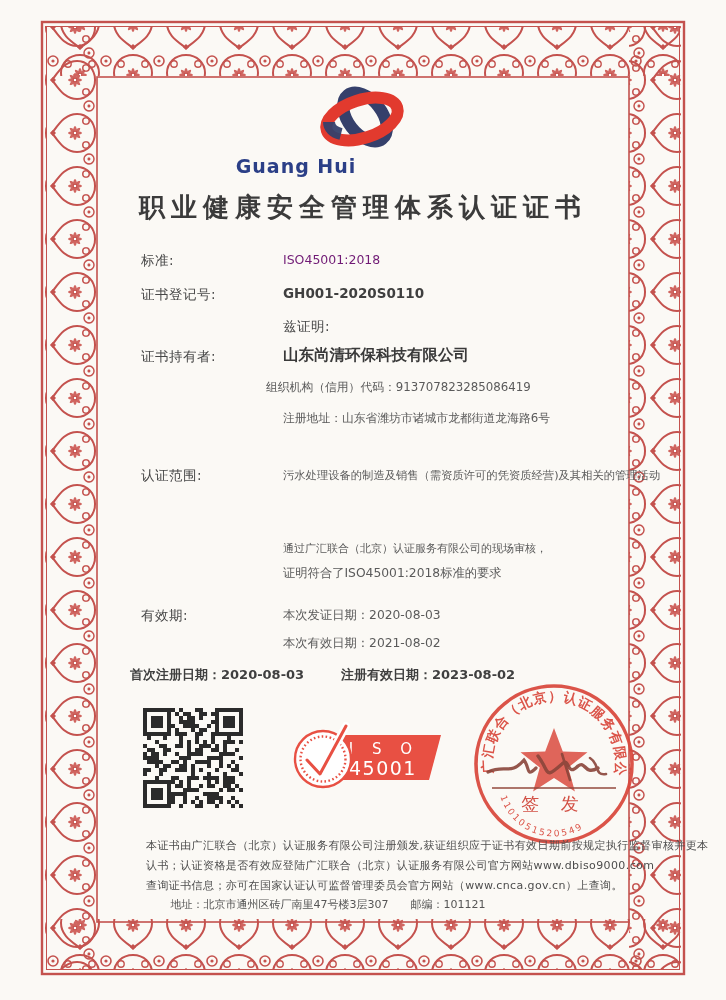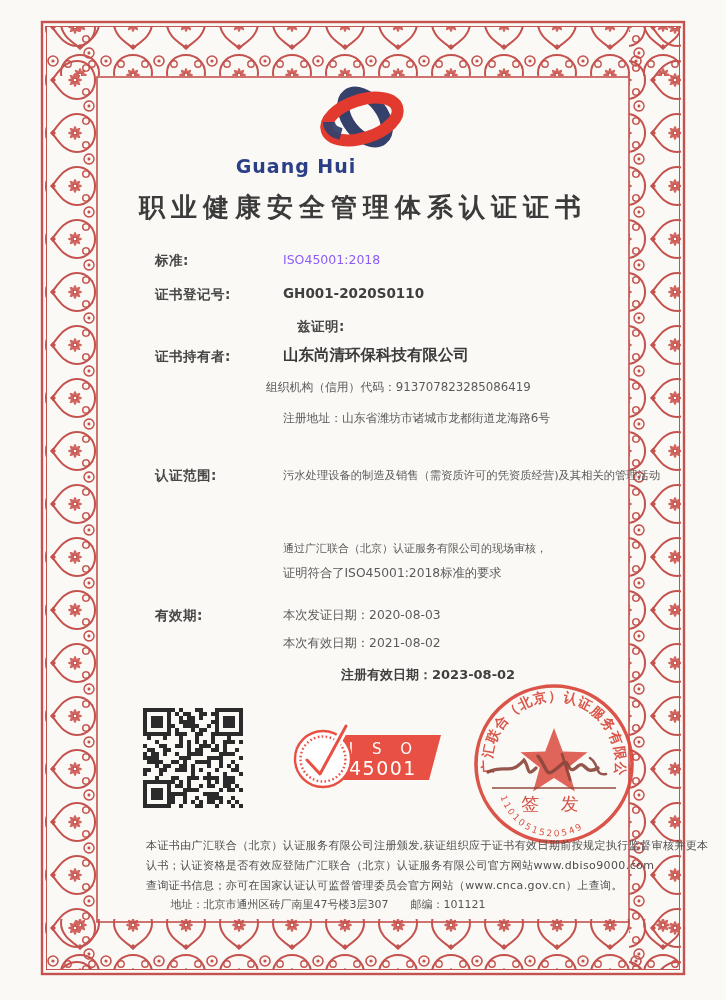--- a/index.html
+++ b/index.html
@@ -12,22 +12,22 @@
   .cert{position:relative;width:726px;height:1000px;overflow:hidden;}
   .abs{position:absolute;}
   .brand{
     left:0;top:155px;width:592px;text-align:center;
     font-size:19px;font-weight:bold;color:#2b3f87;letter-spacing:1px;
   }
   .title{
     left:0;top:190px;width:726px;text-align:center;
     font-size:26px;font-weight:bold;color:#3b3b3b;letter-spacing:6px;white-space:nowrap;
   }
-  .lbl{font-size:13.5px;font-weight:bold;color:#474747;letter-spacing:.5px;white-space:nowrap;margin-left:14px;}
-  .val{font-size:12.5px;color:#8b5cf6;white-space:nowrap;}
+  .lbl{font-size:13.5px;font-weight:normal;color:#474747;letter-spacing:.5px;white-space:nowrap;}
+  .val{font-size:12.5px;color:#701a75;white-space:nowrap;}
   .val-strong{font-size:13.5px;font-weight:bold;color:#3f3f3f;white-space:nowrap;}
   .holder{font-size:15.5px;font-weight:bold;color:#3a3a3a;white-space:nowrap;}
   .small{font-size:11.8px;color:#5a5a5a;white-space:nowrap;}
   .datebold{font-size:13px;font-weight:bold;color:#3f3f3f;white-space:nowrap;}
   .footerline{font-size:11px;color:#4c4c4c;letter-spacing:.4px;white-space:nowrap;margin-left:40px;}
   .addr{left:0;top:897px;width:656px;text-align:center;font-size:11px;color:#555;white-space:nowrap;}
 </style>
 </head>
 <body>
 
@@ -94,20 +94,21 @@
   <div class="abs lbl" style="left:141px;top:467px">认证范围:</div>
   <div class="abs small" style="left:283px;top:468px;font-size:11.3px">污水处理设备的制造及销售（需资质许可的凭资质经营)及其相关的管理活动</div>
 
   <div class="abs small" style="left:283px;top:541px;font-size:11px">通过广汇联合（北京）认证服务有限公司的现场审核，</div>
   <div class="abs small" style="left:283px;top:565px;font-size:12.3px">证明符合了ISO45001:2018标准的要求</div>
 
   <div class="abs lbl" style="left:141px;top:607px">有效期:</div>
   <div class="abs small" style="left:283px;top:607px;font-size:12.3px">本次发证日期：2020-08-03</div>
   <div class="abs small" style="left:283px;top:635px;font-size:12.3px">本次有效日期：2021-08-02</div>
 
+  <div class="abs datebold" style="left:130px;top:666px">首次注册日期：2020-08-03</div>
   <div class="abs datebold" style="left:341px;top:666px">注册有效日期：2023-08-02</div>
 
   <svg id="qr-svg" class="abs" style="left:143px;top:708px" width="100" height="100" viewBox="0 0 25 25">
       <g fill="#2b2b2b">
         <rect x="0" y="0" width="1" height="1"></rect>
         <rect x="1" y="0" width="1" height="1"></rect>
         <rect x="2" y="0" width="1" height="1"></rect>
         <rect x="3" y="0" width="1" height="1"></rect>
         <rect x="4" y="0" width="1" height="1"></rect>
         <rect x="5" y="0" width="1" height="1"></rect>

